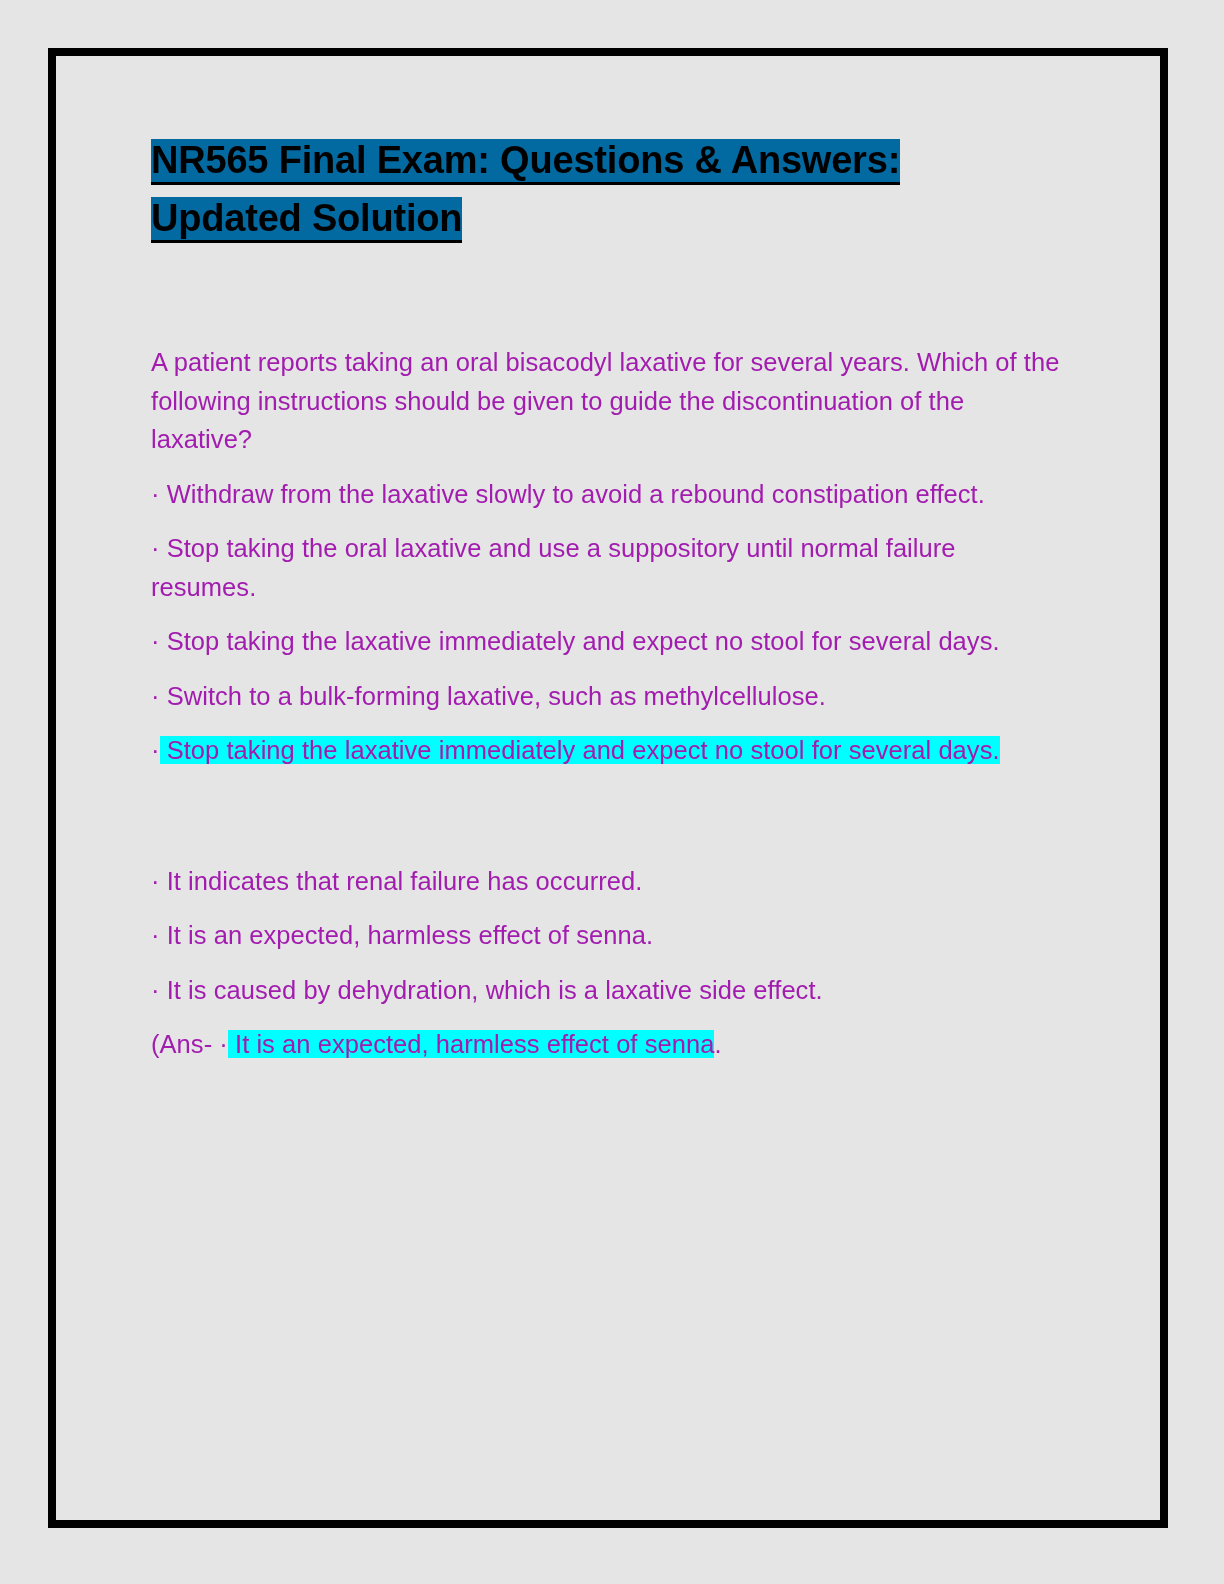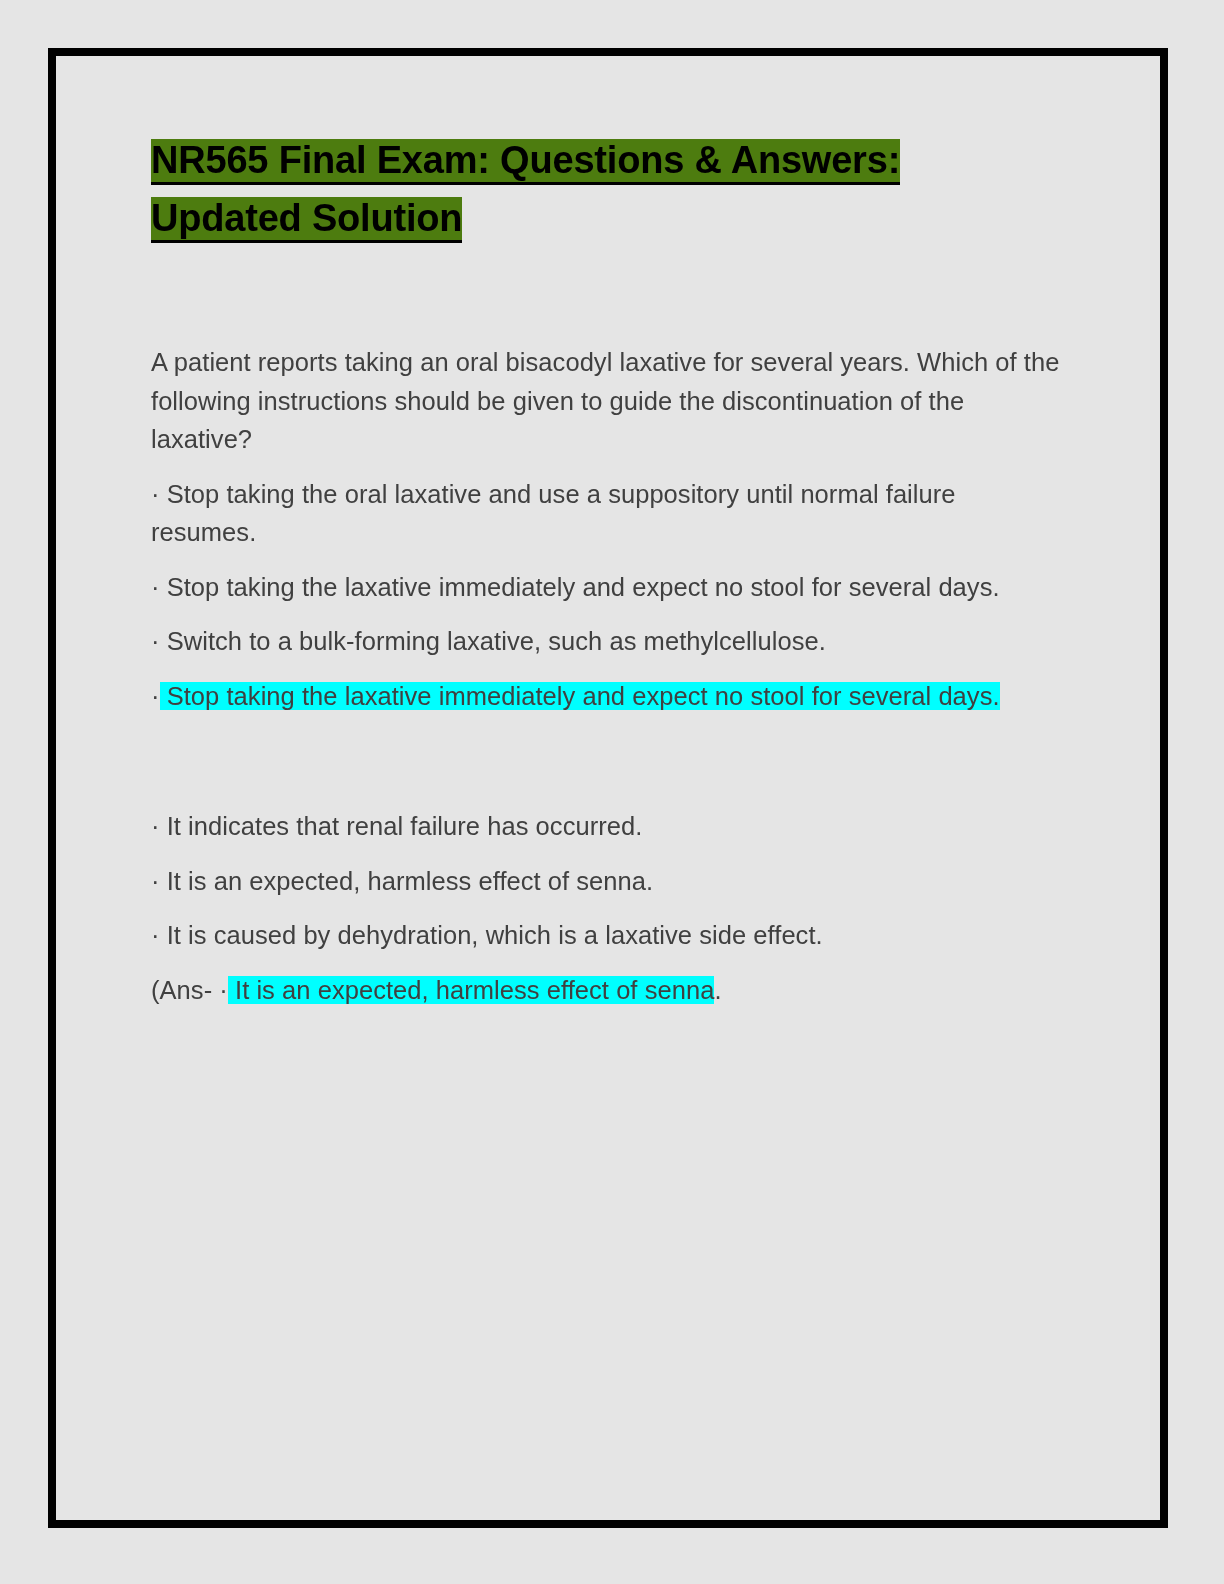--- a/index.html
+++ b/index.html
@@ -31,32 +31,32 @@
   }
   .doc-title {
     font-size: 38px;
     font-weight: bold;
     line-height: 58px;
     color: #000;
     margin: 0;
     letter-spacing: -0.2px;
   }
   .doc-title .hl-line {
-    background: #4d7c0f;
+    background: #0369a1;
     box-shadow: 0 0 0 0 #adadad;
     border-bottom: 3px solid #000;
     padding-bottom: 1px;
     display: inline;
     box-decoration-break: clone;
     -webkit-box-decoration-break: clone;
   }
   .para {
     font-size: 25.5px;
     line-height: 38.5px;
-    color: #404040;
+    color: #a21caf;
     margin: 0 0 16px 0;
     letter-spacing: 0.05px;
   }
   .para.q-block {
     margin-bottom: 16px;
   }
   .para.opt {
     margin-bottom: 16px;
   }
   .spacer-lg { height: 76px; }
@@ -76,20 +76,21 @@
 
     <h1 class="doc-title">
       <span class="hl-line">NR565 Final Exam: Questions &amp; Answers:</span><br>
       <span class="hl-line">Updated Solution</span>
     </h1>
 
     <div class="title-gap"></div>
 
     <p class="para q-block">A patient reports taking an oral bisacodyl laxative for several years. Which of the following instructions should be given to guide the discontinuation of the laxative?</p>
 
+    <p class="para opt">· Withdraw from the laxative slowly to avoid a rebound constipation effect.</p>
     <p class="para opt">· Stop taking the oral laxative and use a suppository until normal failure resumes.</p>
     <p class="para opt">· Stop taking the laxative immediately and expect no stool for several days.</p>
     <p class="para opt">· Switch to a bulk-forming laxative, such as methylcellulose.</p>
 
 
     <p class="para"><span> ·</span><span class="hl-cyan"> Stop taking the laxative immediately and expect no stool for several days.</span></p>
 
     <div class="spacer-lg"></div>
 
 

